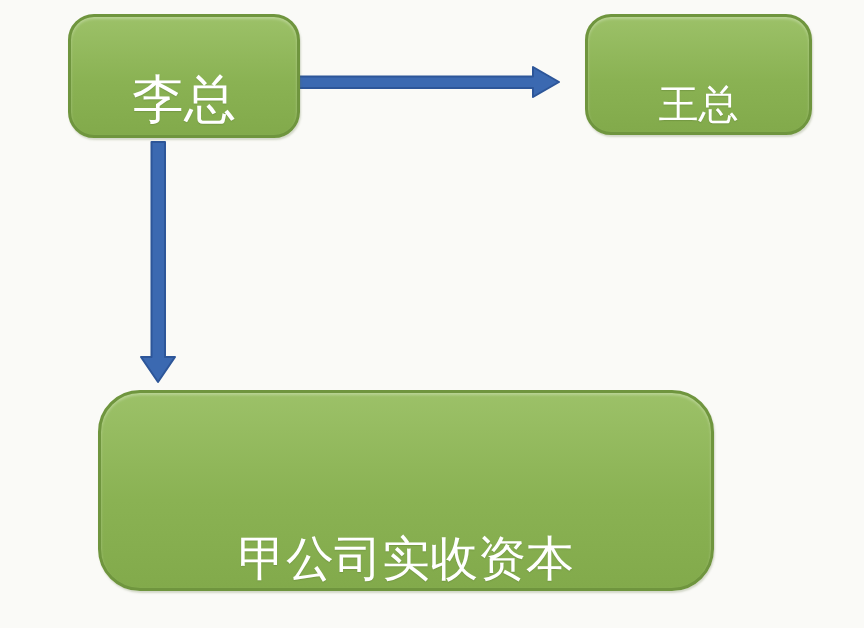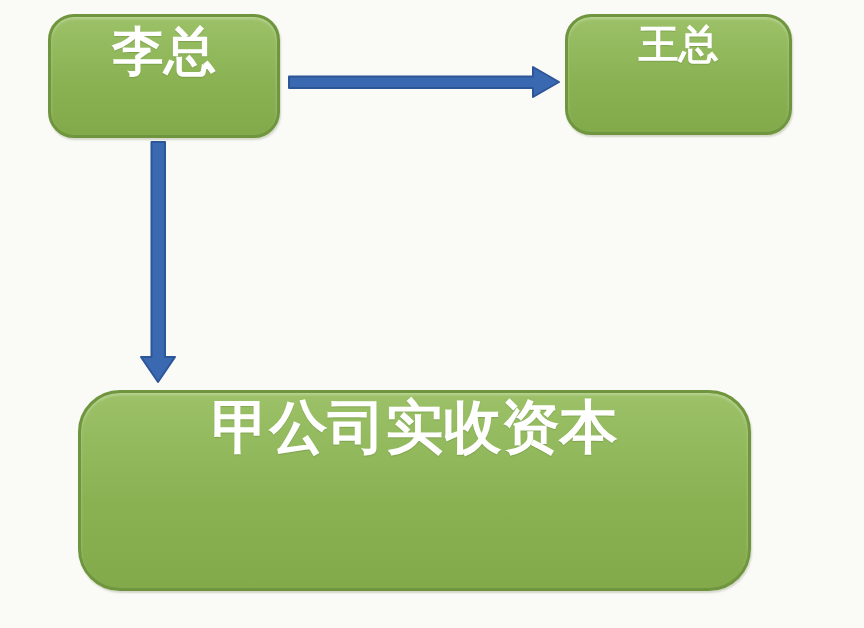--- a/index.html
+++ b/index.html
@@ -17,43 +17,44 @@
   }
   .node {
     position: absolute;
     box-sizing: border-box;
     background: linear-gradient(180deg, #9cc168 0%, #8ab253 55%, #82aa4b 100%);
     border: 3px solid #6f953e;
     box-shadow: inset 0 2px 3px rgba(255,255,255,0.30), 1px 2px 2px rgba(90,110,60,0.25);
     display: flex;
     flex-direction: column;
     align-items: center;
-    justify-content: flex-start;
+    justify-content: flex-end;
     color: #ffffff;
-    font-weight: bold;
+    font-weight: normal;
     text-align: center;
     text-shadow: 0 1px 1px rgba(90,120,50,0.35);
+    margin-left: 20px;
   }
   .node-li {
     left: 48px; top: 14px;
     width: 232px; height: 124px;
     border-radius: 26px;
     font-size: 52px;
   }
   .node-wang {
     left: 565px; top: 14px;
     width: 227px; height: 121px;
     border-radius: 26px;
     font-size: 40px;
   }
   .node-company {
     left: 78px; top: 390px;
-    width: 673px; height: 201px;
+    width: 616px; height: 201px;
     border-radius: 42px;
-    font-size: 58px;
+    font-size: 48px;
     line-height: 1.18;
   }
   .arrow-layer {
     position: absolute;
     left: 0; top: 0;
     width: 864px; height: 628px;
     pointer-events: none;
   }
 </style>
 </head>

